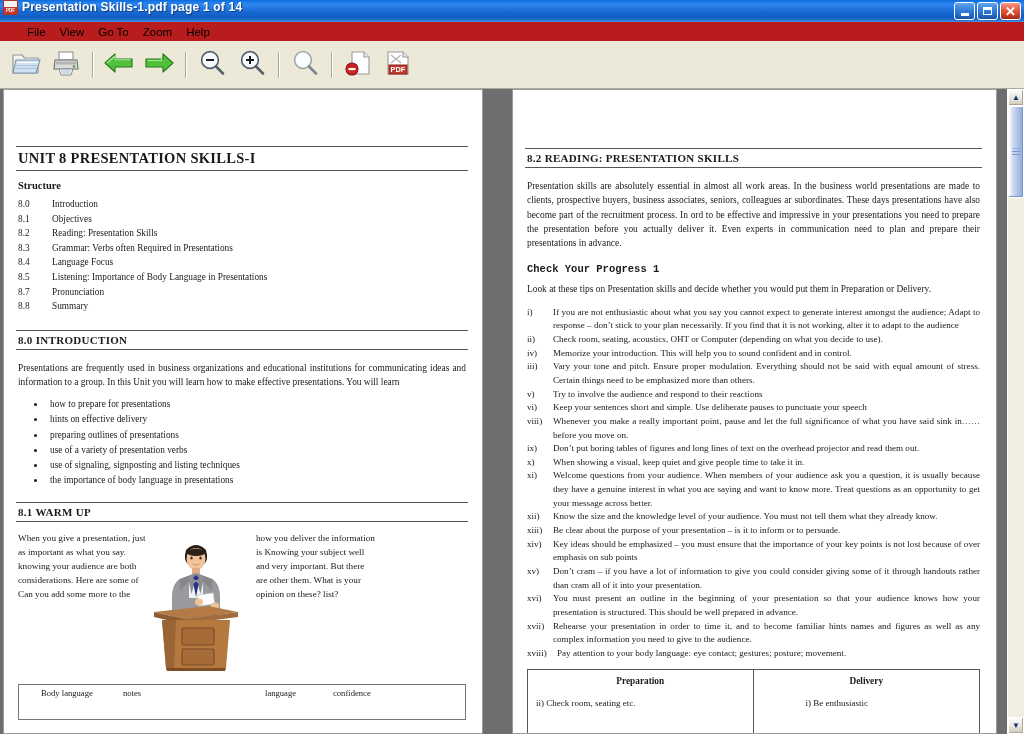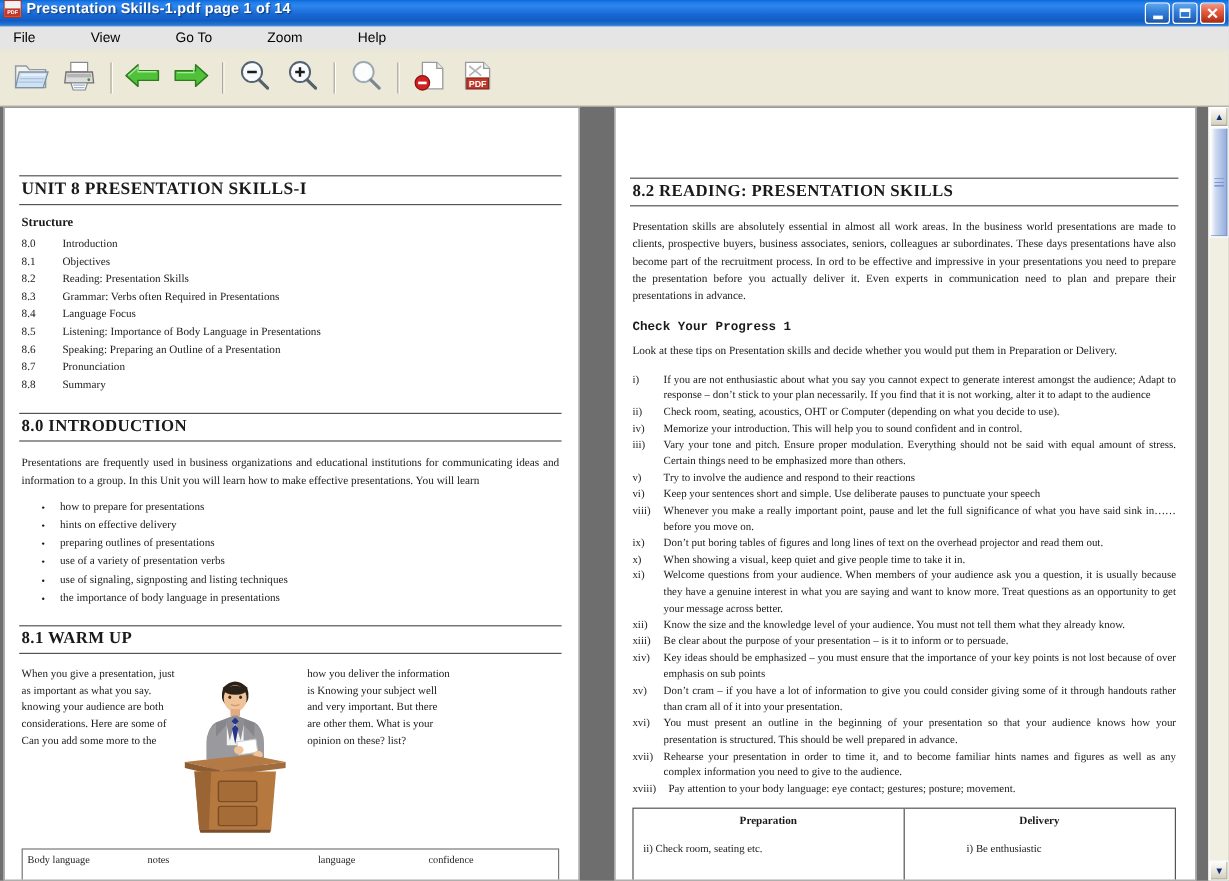--- a/index.html
+++ b/index.html
@@ -75,25 +75,24 @@
   .win-btn.min { background: linear-gradient(to bottom,#5fa6ee,#2f7bd8 50%,#2368c8); }
   .win-btn.max { background: linear-gradient(to bottom,#5fa6ee,#2f7bd8 50%,#2368c8); }
   .win-btn.close { background: linear-gradient(to bottom,#f39b8c,#e25a3b 45%,#c8331a); }
   .glyph-min { display:block; width:8px; height:3px; background:#fff; margin-top:6px; }
   .glyph-max { display:block; width:9px; height:8px; border:1.5px solid #fff; border-top-width:3px; }
   .glyph-close { font-size: 13px; line-height: 13px; font-family:"Liberation Sans",sans-serif; }
 
   
   .menubar {
     height: 20px; flex: 0 0 20px;
-    background: #e5e5e5;
+    background: #b91c1c;
     display: flex; align-items: center;
-    padding-left: 4px;
+    padding-left: 20px;
     border-bottom: 1px solid #ece9d8;
-    gap: 32px;
   }
   .menu-item {
     font-size: 11.5px; color: #000;
     padding: 2px 7px;
     cursor: default;
   }
 
   
   .toolbar {
     height: 47px; flex: 0 0 47px;
@@ -176,21 +175,21 @@
   .pg {
     font-family: "Liberation Serif", serif;
     color: #1a1a1a;
   }
   .h-rule-top, .h-rule-bot {
     border: 0; border-top: 1px solid #555; margin: 0;
   }
   .sec-head {
     font-family: "Liberation Serif", serif;
     font-weight: bold;
-    font-size: 14px;
+    font-size: 11px;
     letter-spacing: .3px;
     padding: 3px 0 3px 2px;
   }
   .sec-head.unit { font-size: 14.5px; }
   .sub-bold { font-weight: bold; font-size: 10.5px; margin: 9px 0 6px 2px; font-family:"Liberation Serif",serif;}
   .toc { margin: 0 0 0 2px; font-size: 9.3px; line-height: 1.57; }
   .toc-row { display: flex; }
   .toc-num { width: 34px; flex: 0 0 34px; }
   .body-p {
     font-size: 9.4px; line-height: 1.52;
@@ -407,24 +406,20 @@
               </div>
             <div class="toc-row">
                 <span class="toc-num">8.4</span>
                 <span>Language Focus</span>
               </div>
             <div class="toc-row">
                 <span class="toc-num">8.5</span>
                 <span>Listening: Importance of Body Language in Presentations</span>
               </div>
             <div class="toc-row">
-                <span class="toc-num">8.6</span>
-                <span>Speaking: Preparing an Outline of a Presentation</span>
-              </div>
-            <div class="toc-row">
                 <span class="toc-num">8.7</span>
                 <span>Pronunciation</span>
               </div>
             <div class="toc-row">
                 <span class="toc-num">8.8</span>
                 <span>Summary</span>
               </div>
           </div>
 
           <div style="height:16px"></div>
@@ -490,24 +485,24 @@
                 <rect x="36" y="96" width="32" height="17" rx="1.5" fill="#a56c38" stroke="#7d4d26" stroke-width="1.2"></rect>
                 <rect x="36" y="117" width="32" height="16" rx="1.5" fill="#a56c38" stroke="#7d4d26" stroke-width="1.2"></rect>
                 <path d="M20 136 L80 136 L79 139 L21 139 z" fill="#7d4d26"></path>
               </svg>
             </div>
             <div class="warm-col r">how you deliver the information is Knowing your subject well and very important. But there are other them. What is your opinion on these? list?</div>
           </div>
 
           <div class="tbl-warm">
             <div class="tw-row" style="top:3px;">
-              <span class="tw-cell" style="left:4px;">Body language</span>
+              <span class="tw-cell" style="left:22px;">Body language</span>
               <span class="tw-cell" style="left:104px;">notes</span>
               <span class="tw-cell" style="left:246px;">language</span>
-              <span class="tw-cell" style="left:338px;">confidence</span>
+              <span class="tw-cell" style="left:314px;">confidence</span>
             </div>
 
           </div>
 
         </div>
       </div>
 
       <div class="page right">
         <div class="page-inner pg" style="padding-top:58px;">
 

